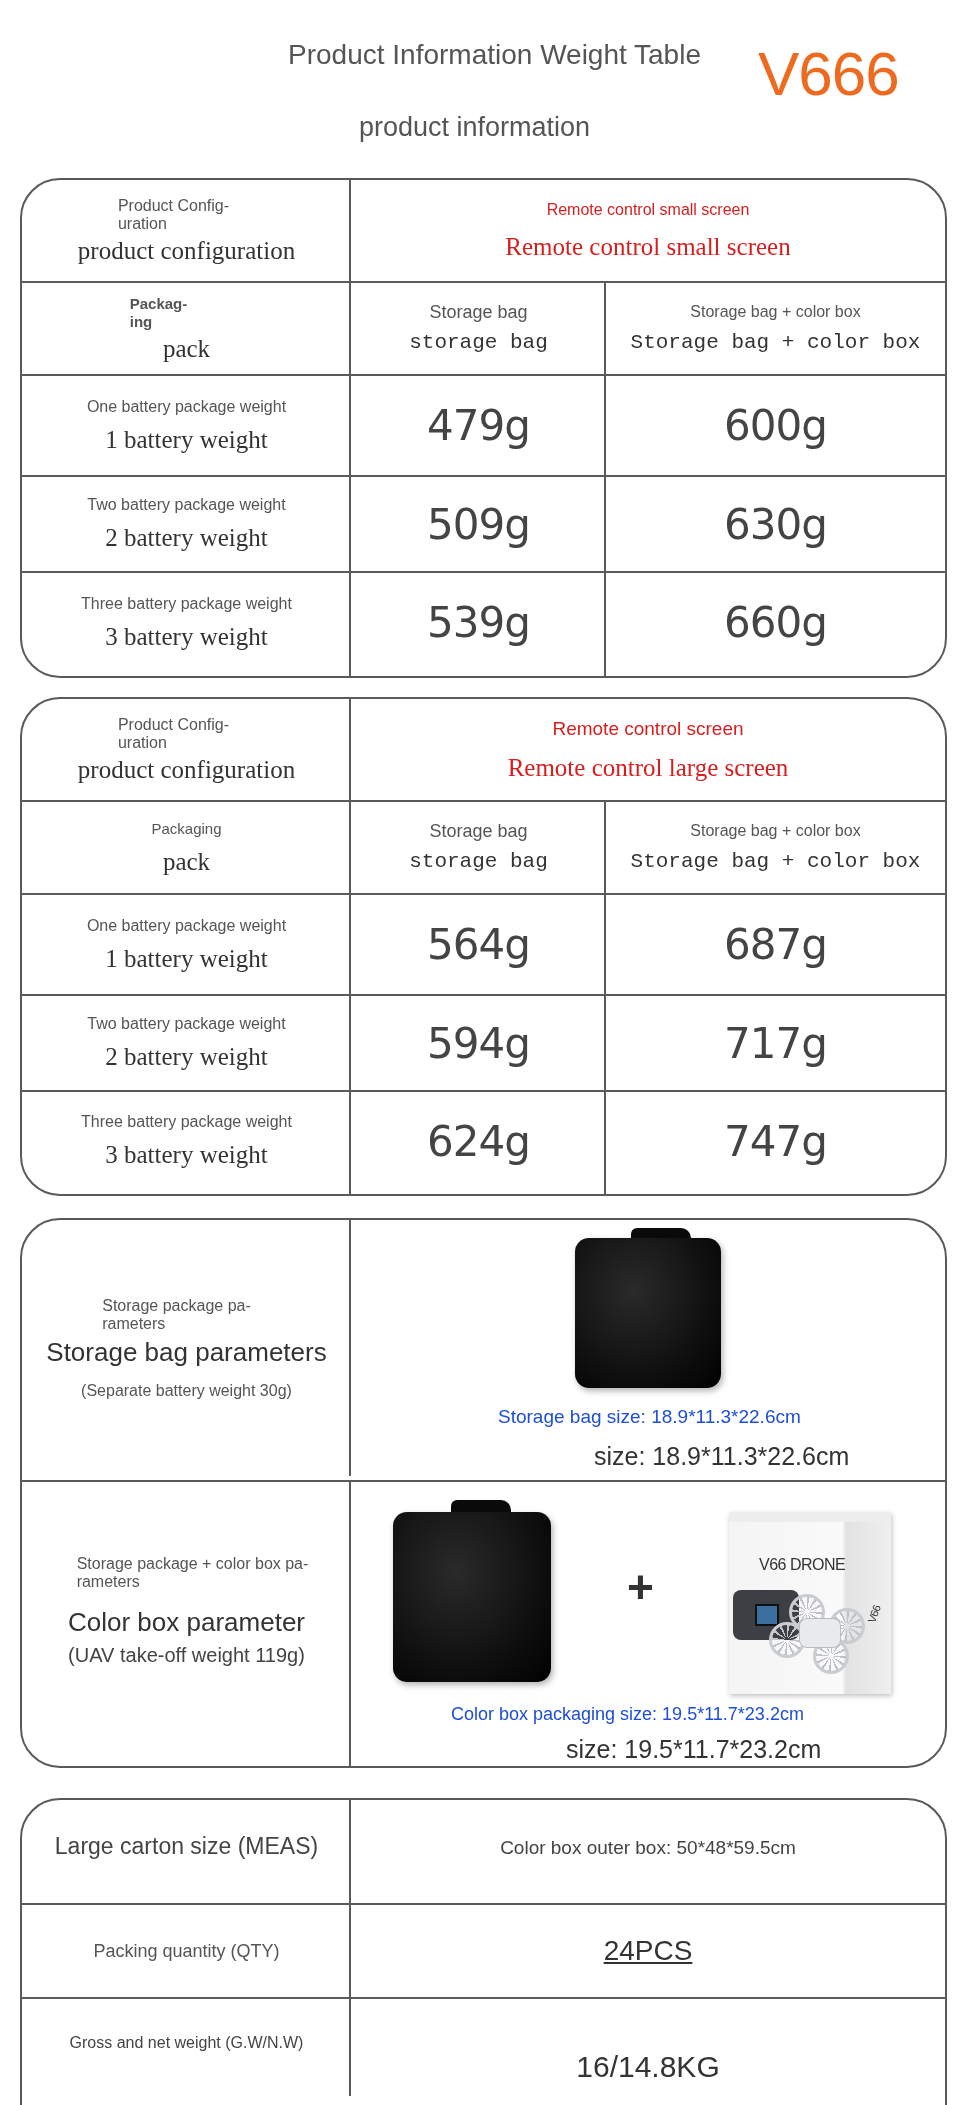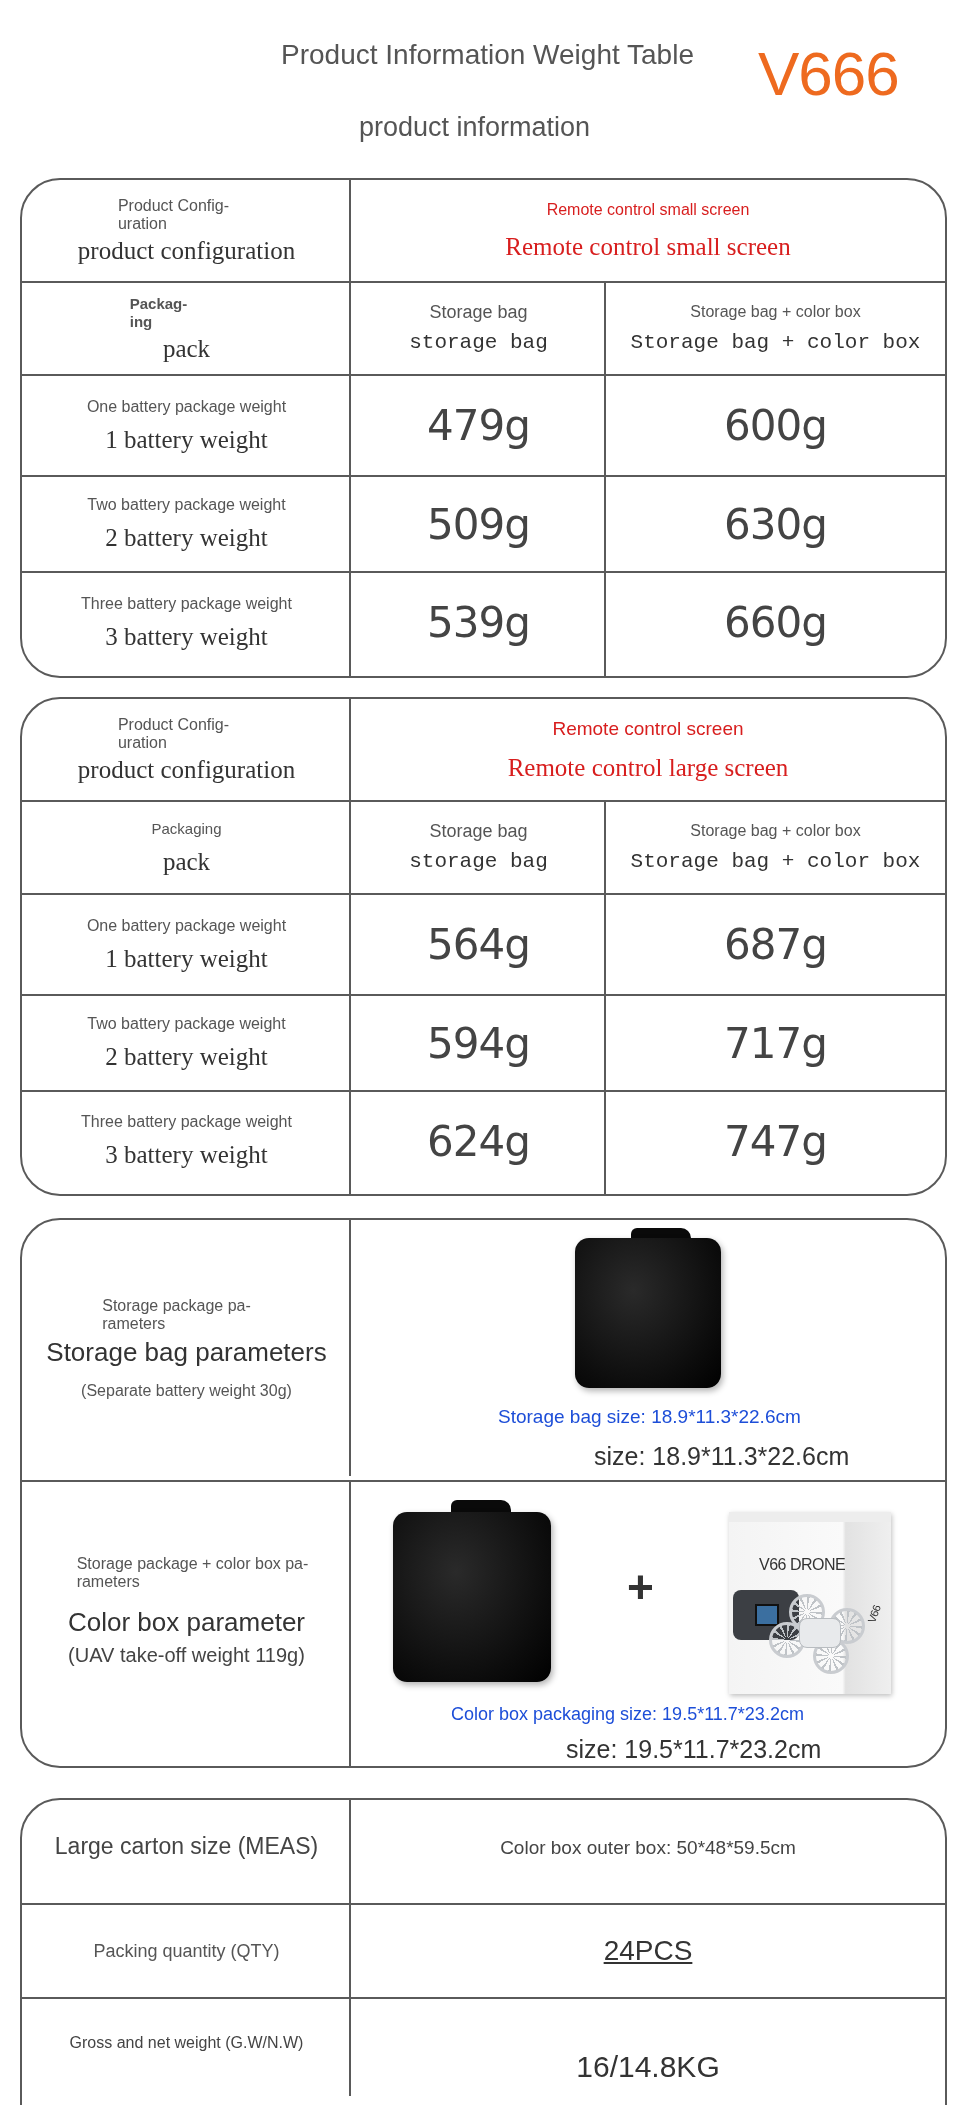--- a/index.html
+++ b/index.html
@@ -1,19 +1,19 @@
 <!DOCTYPE html>
 <html><head>
 <meta charset="utf-8">
 <style>
   html, body { margin: 0; padding: 0; background: #ffffff; }
   body { width: 973px; height: 2105px; position: relative; overflow: hidden;
          font-family: "Liberation Sans", sans-serif; color: #444; }
   .abs { position: absolute; }
-  .title { left: 281px; top: 38px; font-size: 28px; line-height: 33px; color: #555; width: 420px; }
+  .title { left: 281px; top: 38px; font-size: 28px; line-height: 33px; color: #555; width: 420px; text-align: right; }
   .subtitle { left: 359px; top: 112px; font-size: 27px; color: #555; }
   .brand { left: 758px; top: 38px; font-size: 62px; color: #ee6a1f; letter-spacing: -1px; }
 
   .tbl { position: absolute; left: 20px; width: 927px; border: 2.5px solid #5a5a5a;
          border-radius: 40px; box-sizing: border-box; overflow: hidden; background: #fff; }
   .row { position: absolute; left: 0; width: 100%; border-top: 2.5px solid #5a5a5a; box-sizing: border-box; }
   .row.first { border-top: none; }
   .vline { position: absolute; top: 0; bottom: 0; width: 0; border-left: 2.5px solid #5a5a5a; }
   .cell { position: absolute; top: 0; bottom: 0; display: flex; flex-direction: column;
           align-items: center; justify-content: center; text-align: center; box-sizing: border-box; }

